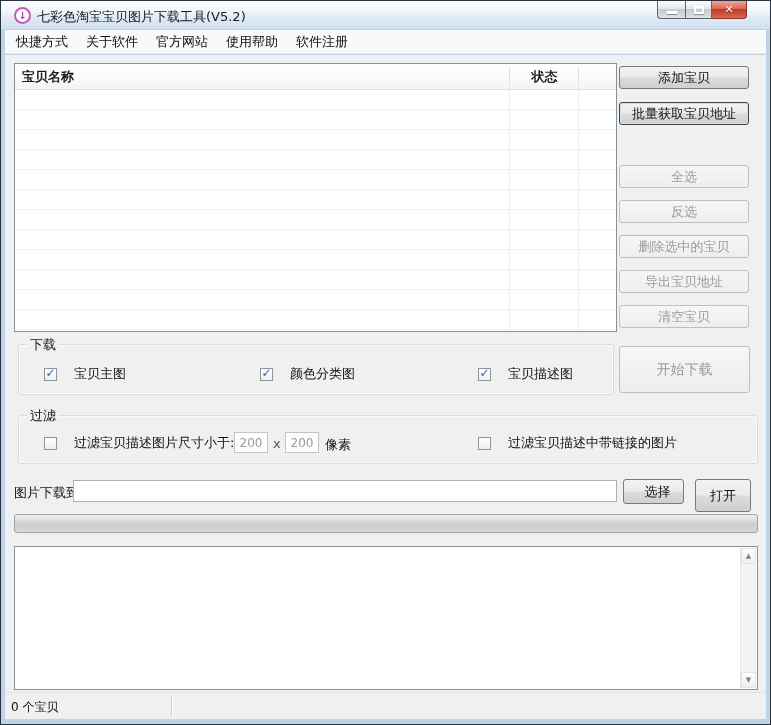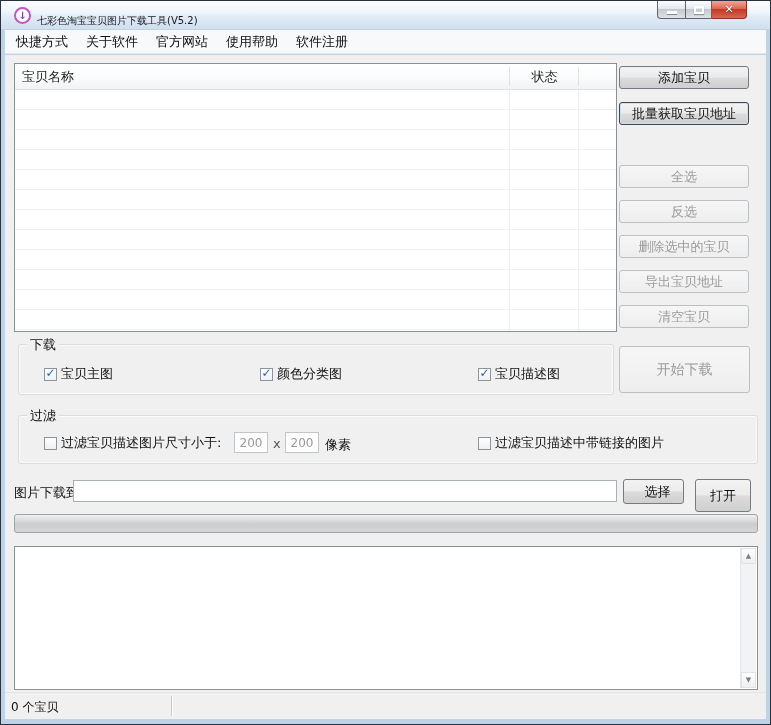--- a/index.html
+++ b/index.html
@@ -8,21 +8,21 @@
 
   .window{ position:relative; width:771px; height:725px; background:#bed3e8;
     border:1px solid #28323c; overflow:hidden; }
 
   
   .titlebar{ position:absolute; left:0; top:0; right:0; height:28px;
     background:linear-gradient(to bottom,#fdfefe 0%,#eef5fb 40%,#dfeaf5 60%,#cfdfee 100%); }
   .app-icon{ position:absolute; left:13px; top:6px; width:17px; height:17px; border-radius:50%;
     background:#fff; border:2px solid #c257bd; display:flex; align-items:center; justify-content:center; }
   .app-icon .arrow{ color:#9a3fae; font-size:10px; font-weight:bold; line-height:1; }
-  .title{ position:absolute; left:36px; top:13px; font-size:10px; color:#15181c; white-space:nowrap; }
+  .title{ position:absolute; left:36px; top:7px; font-size:13px; color:#15181c; white-space:nowrap; }
   .winbtns{ position:absolute; right:23px; top:0; height:18px; display:flex; }
   .winbtn{ height:18px; border:1px solid #5e666d; border-top:none; display:flex;
     align-items:center; justify-content:center;
     background:linear-gradient(to bottom,#fdfdfd 0%,#e5e9ed 45%,#c3cad1 50%,#dde2e7 100%); }
   .winbtn.min{ width:28px; border-radius:0 0 0 4px; border-right:none; }
   .winbtn.max{ width:27px; }
   .winbtn.close{ width:35px; border-radius:0 0 4px 0; border-color:#8e3328; border-left:none;
     background:linear-gradient(to bottom,#f0a698 0%,#dd6751 45%,#c23b27 50%,#d96750 100%); }
   .glyph-min{ width:10px; height:3px; background:#fff; box-shadow:0 1px 0 rgba(0,0,0,.35); margin-top:6px; }
   .glyph-max{ width:10px; height:8px; border:2px solid #fff; box-shadow:0 1px 1px rgba(0,0,0,.3); background:transparent; }
@@ -31,21 +31,21 @@
   
   .menubar{ position:absolute; left:4px; right:4px; top:29px; height:24px; background:#f7f9fb;
     border-bottom:1px solid #e4e8ec; display:flex; align-items:center; padding-left:2px; }
   .menu-item{ padding:3px 9px; font-size:13px; color:#111; cursor:default; }
 
   
   .client{ position:absolute; left:4px; right:4px; top:54px; height:638px; background:#f0f0f0; }
 
   
   .listbox{ position:absolute; left:9px; top:8px; width:603px; height:269px; background:#fff;
-    border:1px solid #8b9097; }
+    border:1px solid #8b9097;font-weight:bold; }
   .list-header{ position:absolute; left:0; top:0; right:0; height:26px;
     background:linear-gradient(to bottom,#ffffff 0%,#f9fafb 60%,#f1f3f5 100%);
     border-bottom:1px solid #dfe3e7; }
   .hcol{ position:absolute; top:0; height:26px; line-height:26px; font-size:13px; color:#1c1c1c; }
   .hcol.name{ left:7px; }
   .hcol.status{ left:495px; width:69px; text-align:center; }
   .hsep{ position:absolute; top:3px; bottom:3px; width:1px; background:#dde1e5; }
   .hsep.s1{ left:494px; } .hsep.s2{ left:563px; }
   .list-rows{ position:absolute; left:0; top:26px; right:0; bottom:0;
     background:repeating-linear-gradient(to bottom,#ffffff 0px,#ffffff 19px,#f1f1f1 19px,#f1f1f1 20px); }
@@ -77,21 +77,21 @@
   .groupbox .gb-label{ position:absolute; left:8px; top:-8px; background:#f0f0f0; padding:0 3px;
     font-size:13px; color:#111; line-height:15px; }
   .gb-download{ left:13px; top:289px; width:596px; height:51px; }
   .gb-filter{ left:13px; top:360px; width:740px; height:49px; }
 
   .cb-item{ position:absolute; display:flex; align-items:center; height:14px; }
   .cb{ width:13px; height:13px; border:1px solid #8e9499; background:linear-gradient(to bottom,#fefefe,#edf1f4);
     display:flex; align-items:center; justify-content:center; margin-right:4px; }
   .cb .mark{ display:none; color:#2c5eb3; font-size:12px; font-weight:bold; line-height:1; margin-top:-2px; }
   .cb.checked .mark{ display:block; }
-  .cb-label{ font-size:13px; color:#111; white-space:nowrap; }
+  .cb-label{ font-size:13px; color:#111; white-space:nowrap;margin-left:13px; }
 
   .size-input{ position:absolute; width:34px; height:21px; border:1px solid #c2c6ca; background:#fdfdfd;
     color:#9a9a9a; font-size:12px; text-align:center; font-family:inherit; }
   .inline-text{ position:absolute; font-size:13px; color:#111; white-space:nowrap; }
 
   
   .path-label{ position:absolute; left:9px; top:429px; font-size:13px; color:#111; }
   .path-input{ position:absolute; left:68px; top:425px; width:544px; height:22px;
     border:1px solid #aab0b5; background:#fff; font-size:13px; padding:0 4px; font-family:inherit; }
 

